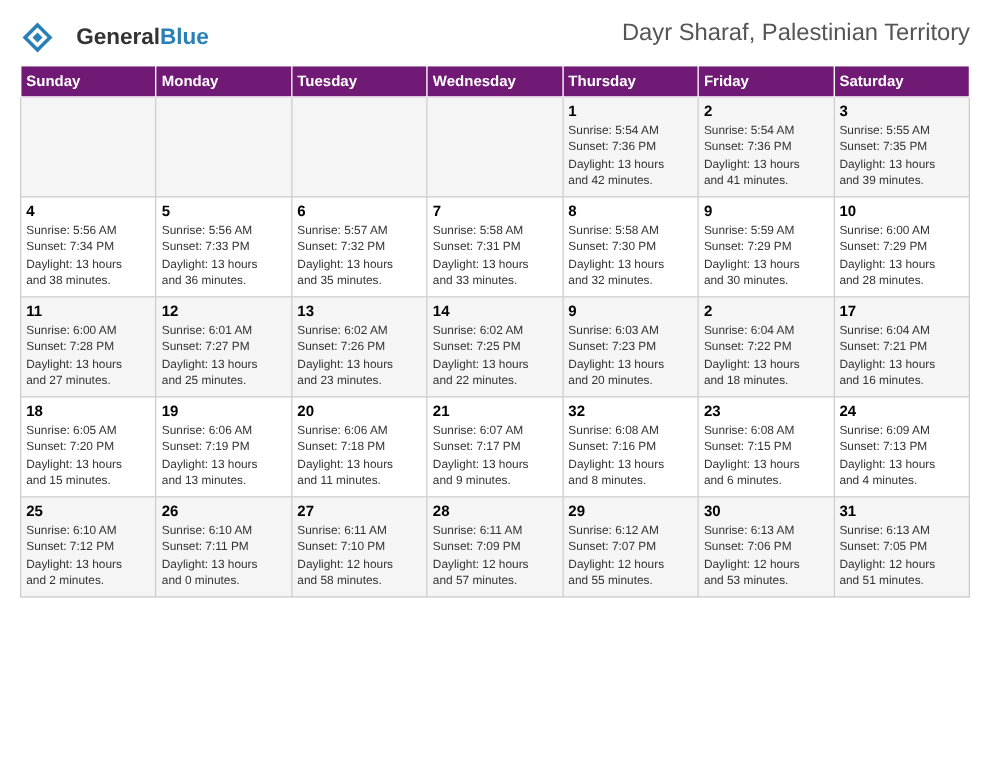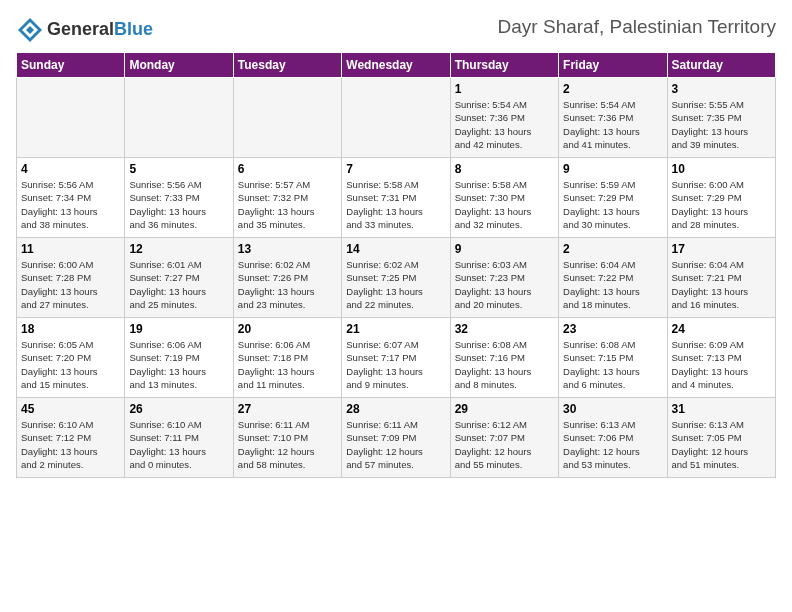--- a/index.html
+++ b/index.html
@@ -12,21 +12,21 @@
     }
     .header {
       display: flex;
       justify-content: space-between;
       align-items: flex-start;
       margin-bottom: 8px;
     }
     .logo {
       display: flex;
       align-items: center;
-      gap: 3px;
+      gap: 17px;
     }
     .logo-text {
       font-size: 18px;
       font-weight: bold;
       line-height: 1.1;
     }
     .logo-general { color: #333; }
     .logo-blue { color: #2980b9; }
     .logo-icon {
       width: 28px;
@@ -222,21 +222,21 @@
           <span class="day-number">23</span>
           <div class="day-info">Sunrise: 6:08 AM<br>Sunset: 7:15 PM<br>Daylight: 13 hours<br>and 6 minutes.</div>
         </td>
         <td>
           <span class="day-number">24</span>
           <div class="day-info">Sunrise: 6:09 AM<br>Sunset: 7:13 PM<br>Daylight: 13 hours<br>and 4 minutes.</div>
         </td>
       </tr>
       <tr>
         <td>
-          <span class="day-number">45</span>
+          <span class="day-number">25</span>
           <div class="day-info">Sunrise: 6:10 AM<br>Sunset: 7:12 PM<br>Daylight: 13 hours<br>and 2 minutes.</div>
         </td>
         <td>
           <span class="day-number">26</span>
           <div class="day-info">Sunrise: 6:10 AM<br>Sunset: 7:11 PM<br>Daylight: 13 hours<br>and 0 minutes.</div>
         </td>
         <td>
           <span class="day-number">27</span>
           <div class="day-info">Sunrise: 6:11 AM<br>Sunset: 7:10 PM<br>Daylight: 12 hours<br>and 58 minutes.</div>
         </td>

